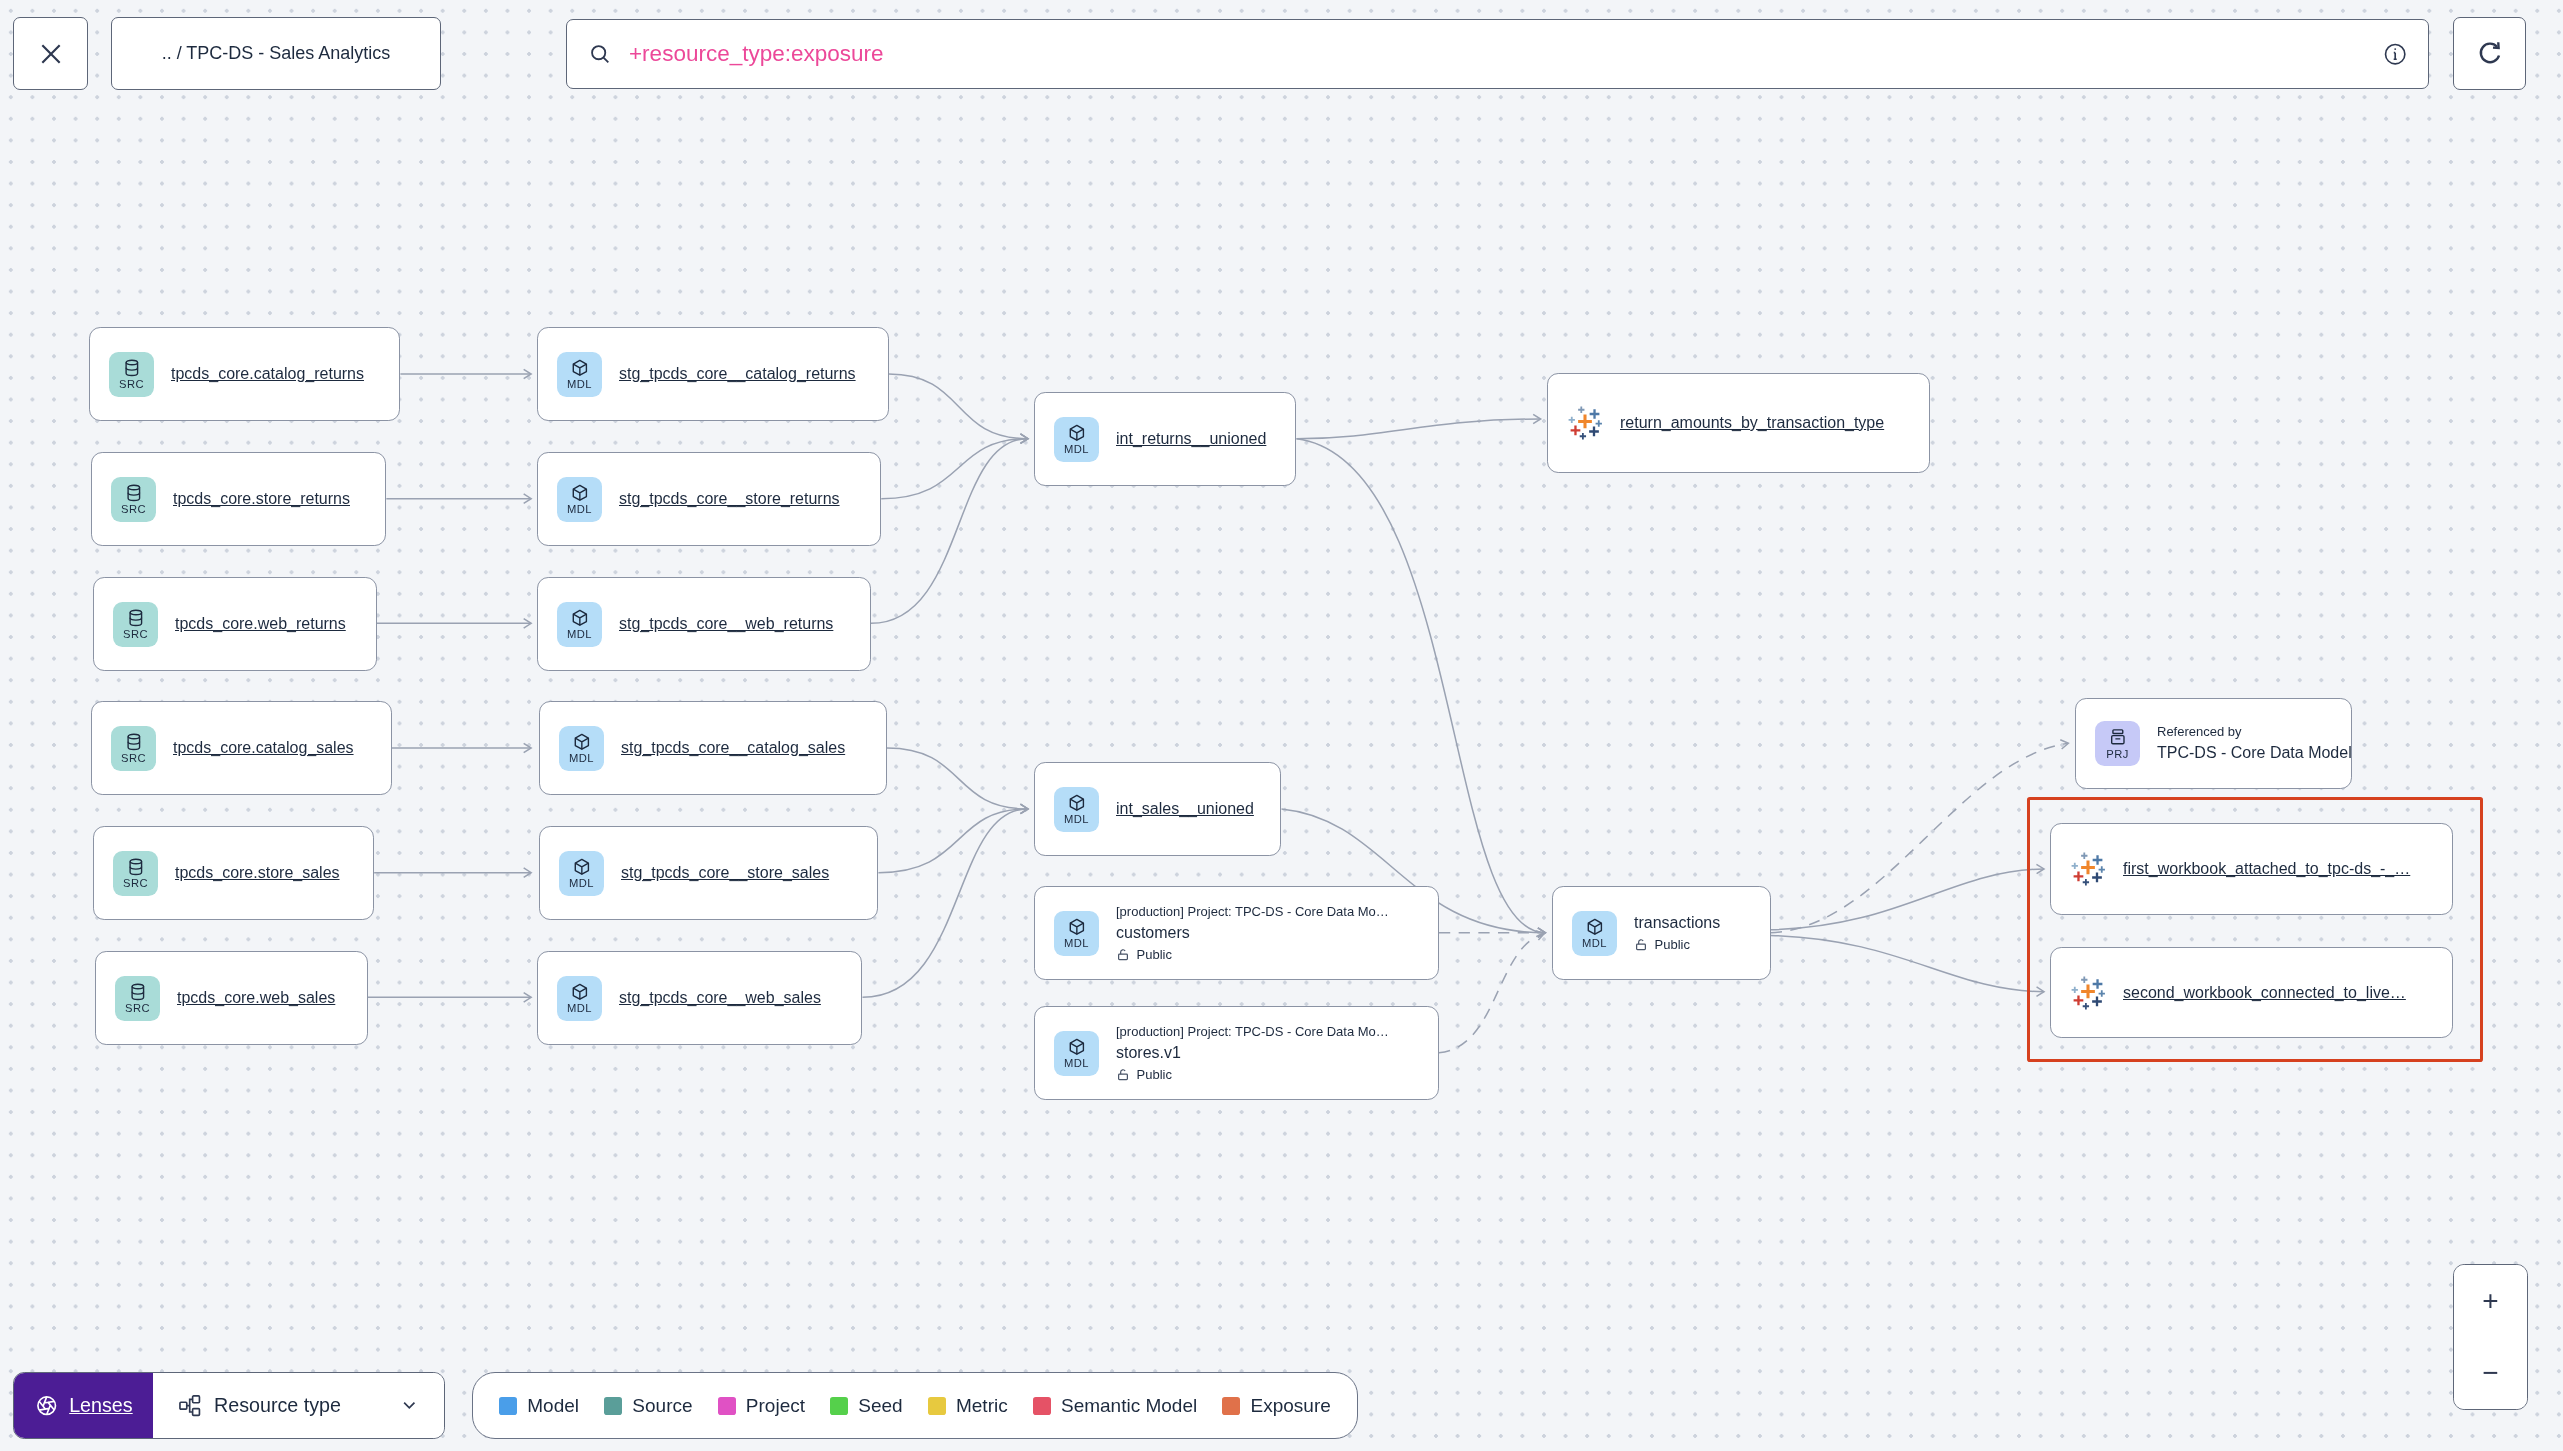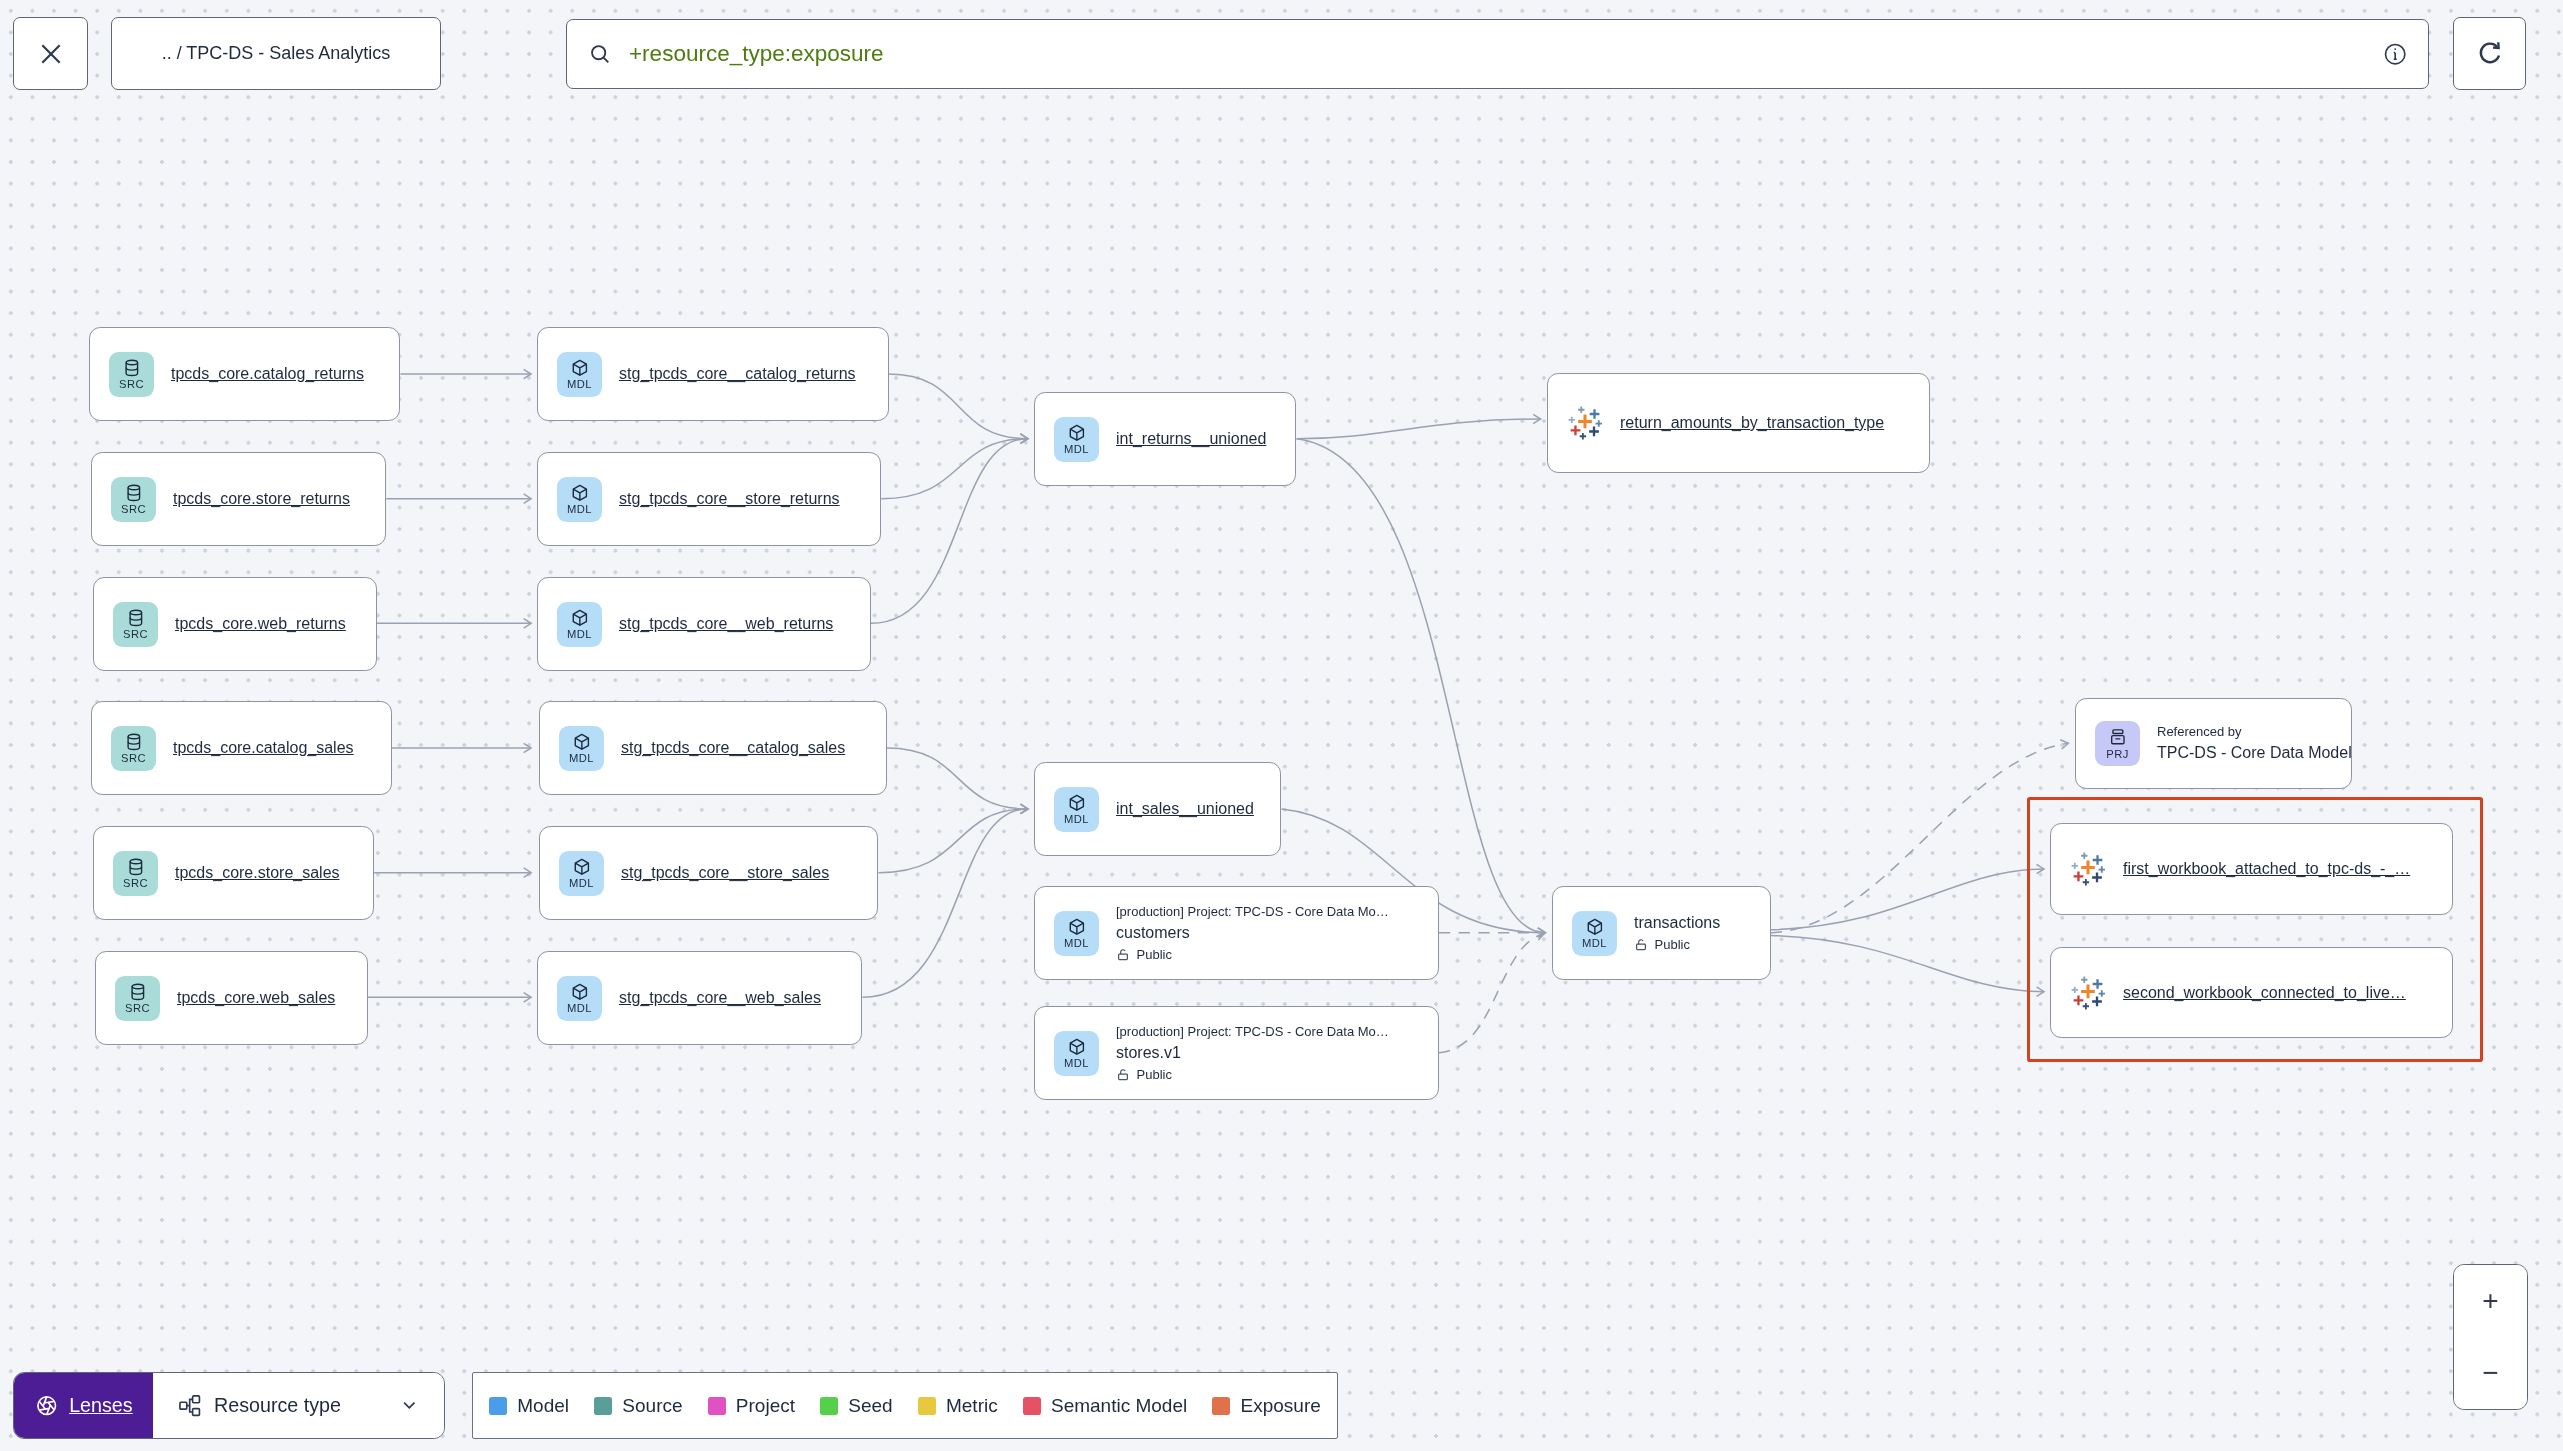--- a/index.html
+++ b/index.html
@@ -15,21 +15,21 @@
   
   .btn, .panel {
     position:absolute; background:#fff; border:1.9px solid #5d6678; border-radius:7px;
     display:flex; align-items:center; justify-content:center; cursor:pointer;
   }
   #close-btn   { left:13px;  top:17px; width:75px;  height:73px; }
   #breadcrumb  { left:111px; top:17px; width:330px; height:73px; font-size:18px; }
   #searchbar   { left:566px; top:19px; width:1863px; height:70px; justify-content:flex-start; padding:0 20.6px; cursor:text; }
   #searchbar input {
     border:none; outline:none; flex:1; font-family:"Liberation Sans",sans-serif;
-    font-size:22.5px; color:#4d7c0f; background:transparent; margin-left:17px;
+    font-size:22.5px; color:#ec4899; background:transparent; margin-left:17px;
   }
   #refresh-btn { left:2453px; top:17px; width:73px; height:73px; }
   .icon-stroke { stroke:#2e3850; fill:none; }
   
   #edge-layer { position:absolute; left:0; top:0; width:2563px; height:1451px; z-index:1; pointer-events:none; }
   #edge-layer path.edge { fill:none; stroke:#9aa2b2; stroke-width:1.6px; }
   #edge-layer path.dashed { stroke-dasharray:12 9; }
   #highlight-box {
     position:absolute; border:3.7px solid #d6411f; border-radius:2.8px; z-index:1;
   }
@@ -61,22 +61,22 @@
     display:flex; align-items:center; gap:11.2px; padding:0 20.6px; background:#4c1d95; color:#fff;
     font-size:19.7px; cursor:pointer;text-decoration:underline;
   }
   #resource-type-btn {
     display:flex; align-items:center; gap:13px; padding:0 24.4px; background:#fff;
     font-size:19.7px; cursor:pointer; width:291px;
   }
   #resource-type-btn .spacer { flex:1; }
   #legend-panel {
     position:absolute; left:472px; top:1372px; height:67px; z-index:10;
-    display:flex; align-items:center; gap:25px; padding:0 16px;
-    background:#fff; border:1.9px solid #6a7386; border-radius:2px;
+    display:flex; align-items:center; gap:25px; padding:0 26px;
+    background:#fff; border:1.9px solid #6a7386; border-radius:23px;
   }
   .legend-item { display:flex; align-items:center; gap:10.3px; font-size:19px; }
   .legend-chip { width:18px; height:18px; border-radius:2.8px; display:inline-block; }
   
   #zoom-ctl {
     position:absolute; left:2453px; top:1264px; width:75px; height:146px; z-index:10;
     border:1.9px solid #5d6678; border-radius:11.2px; background:#fff; overflow:hidden;
     display:flex; flex-direction:column;
   }
   #zoom-ctl button {

